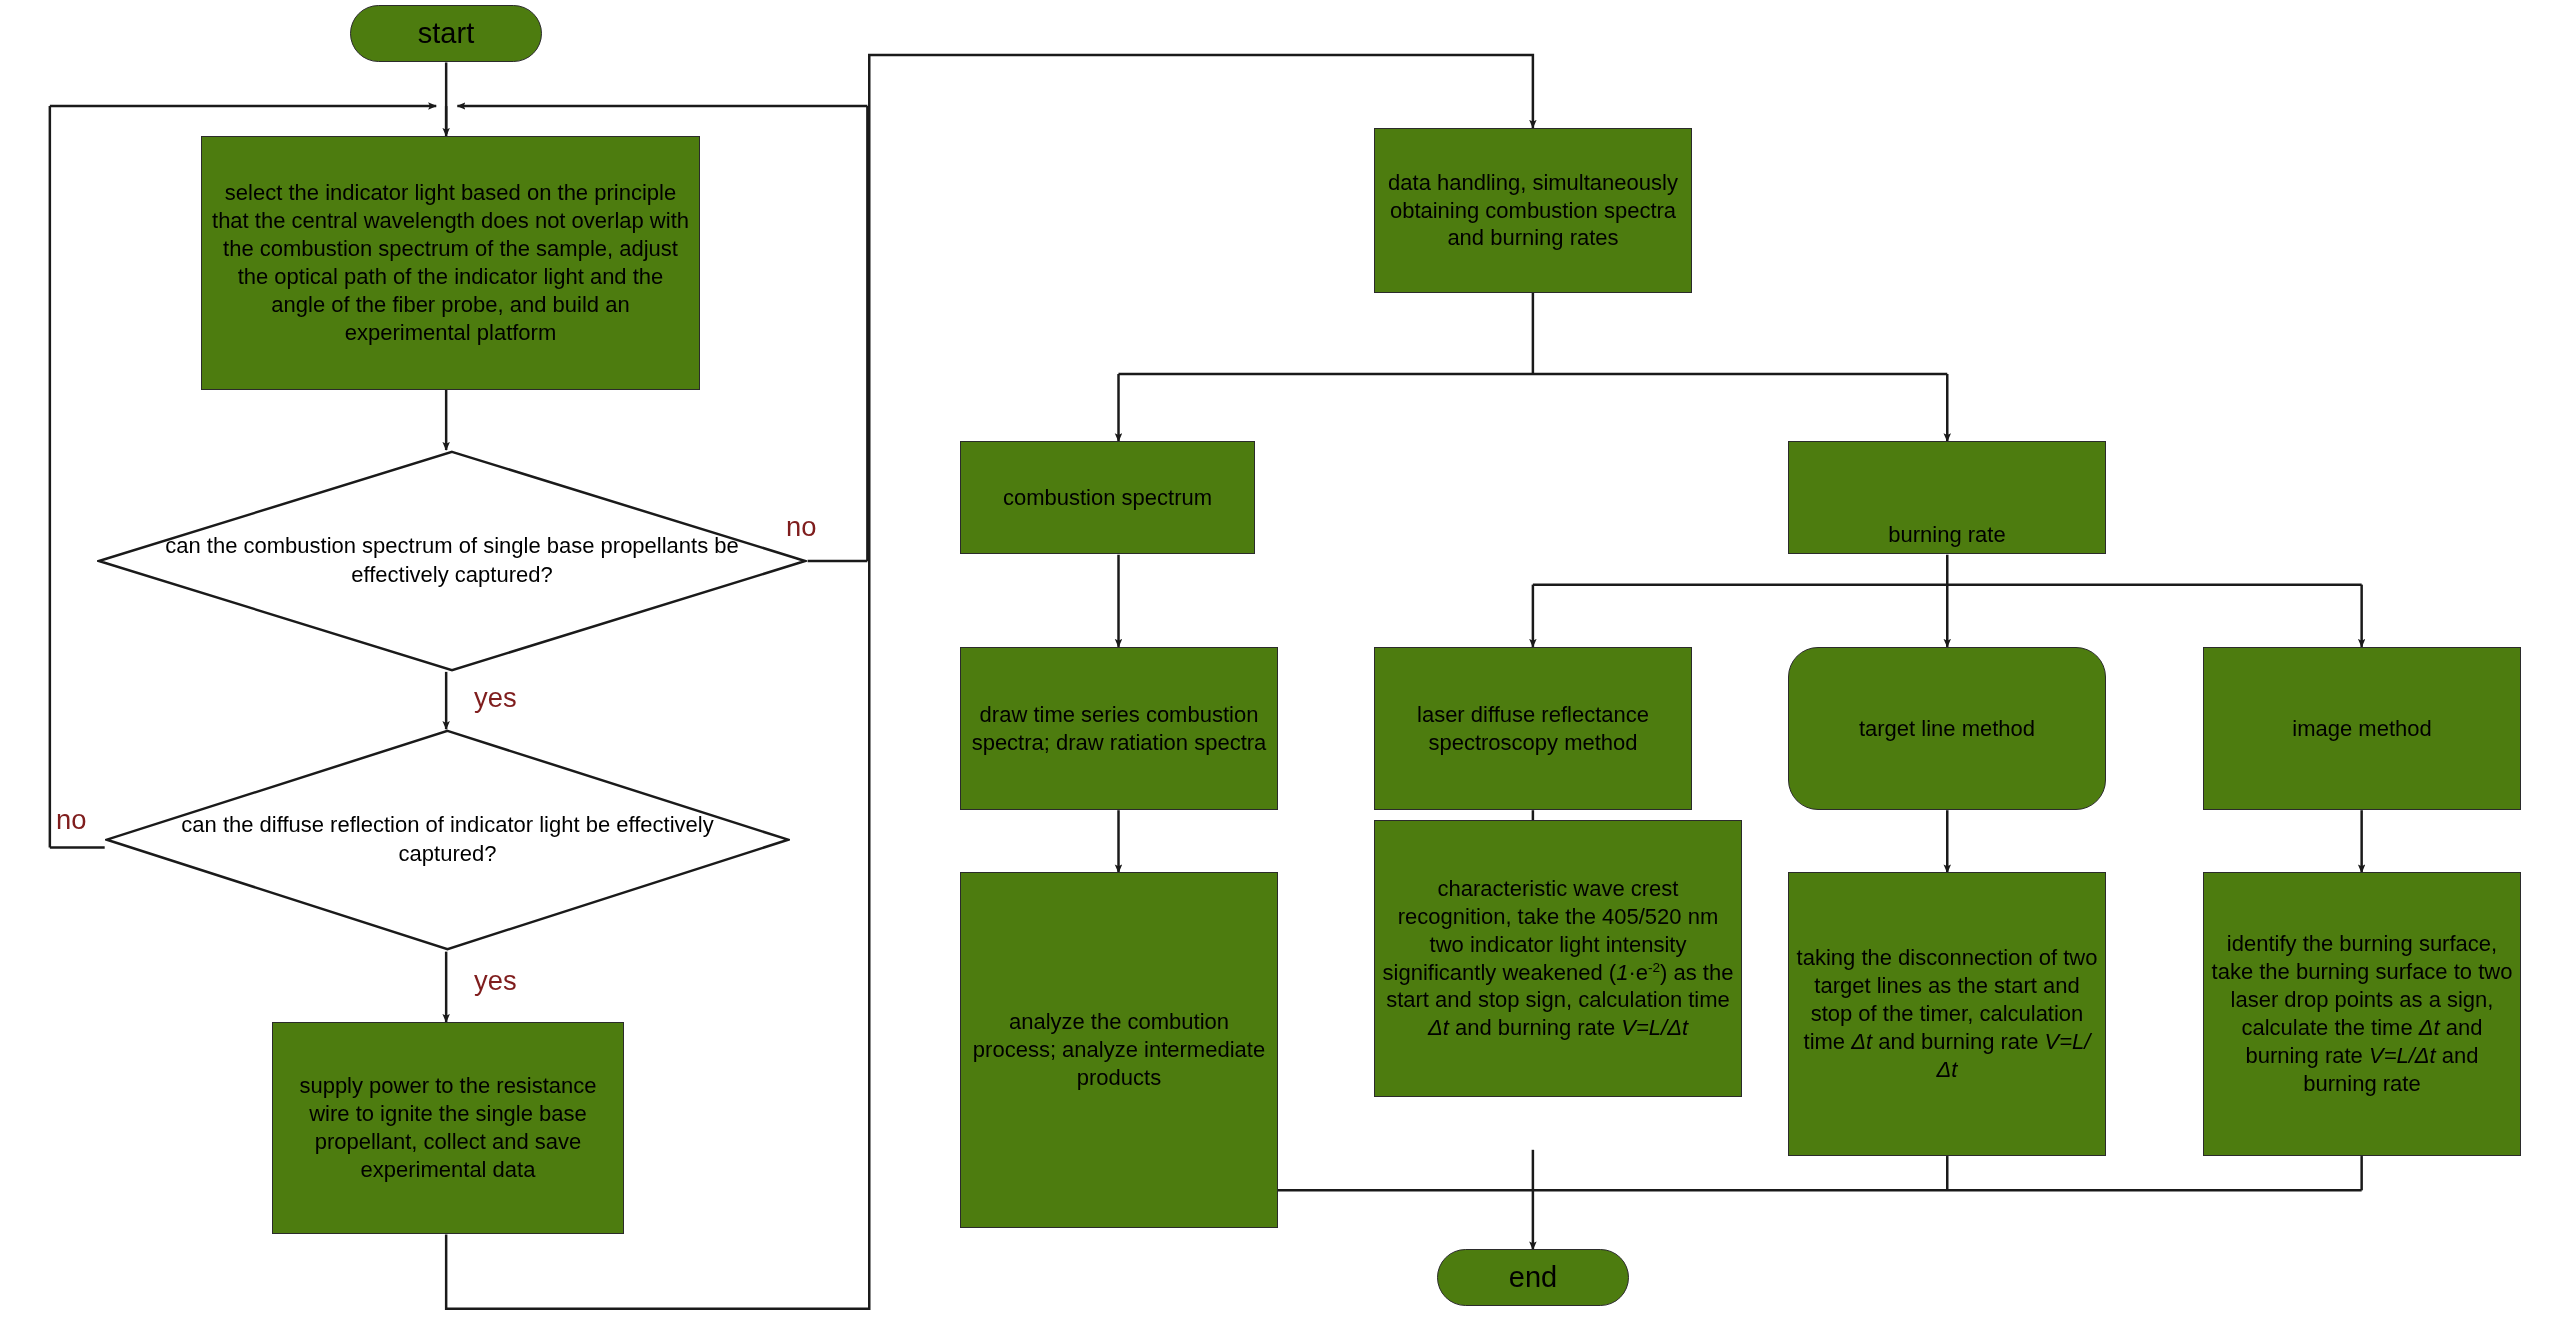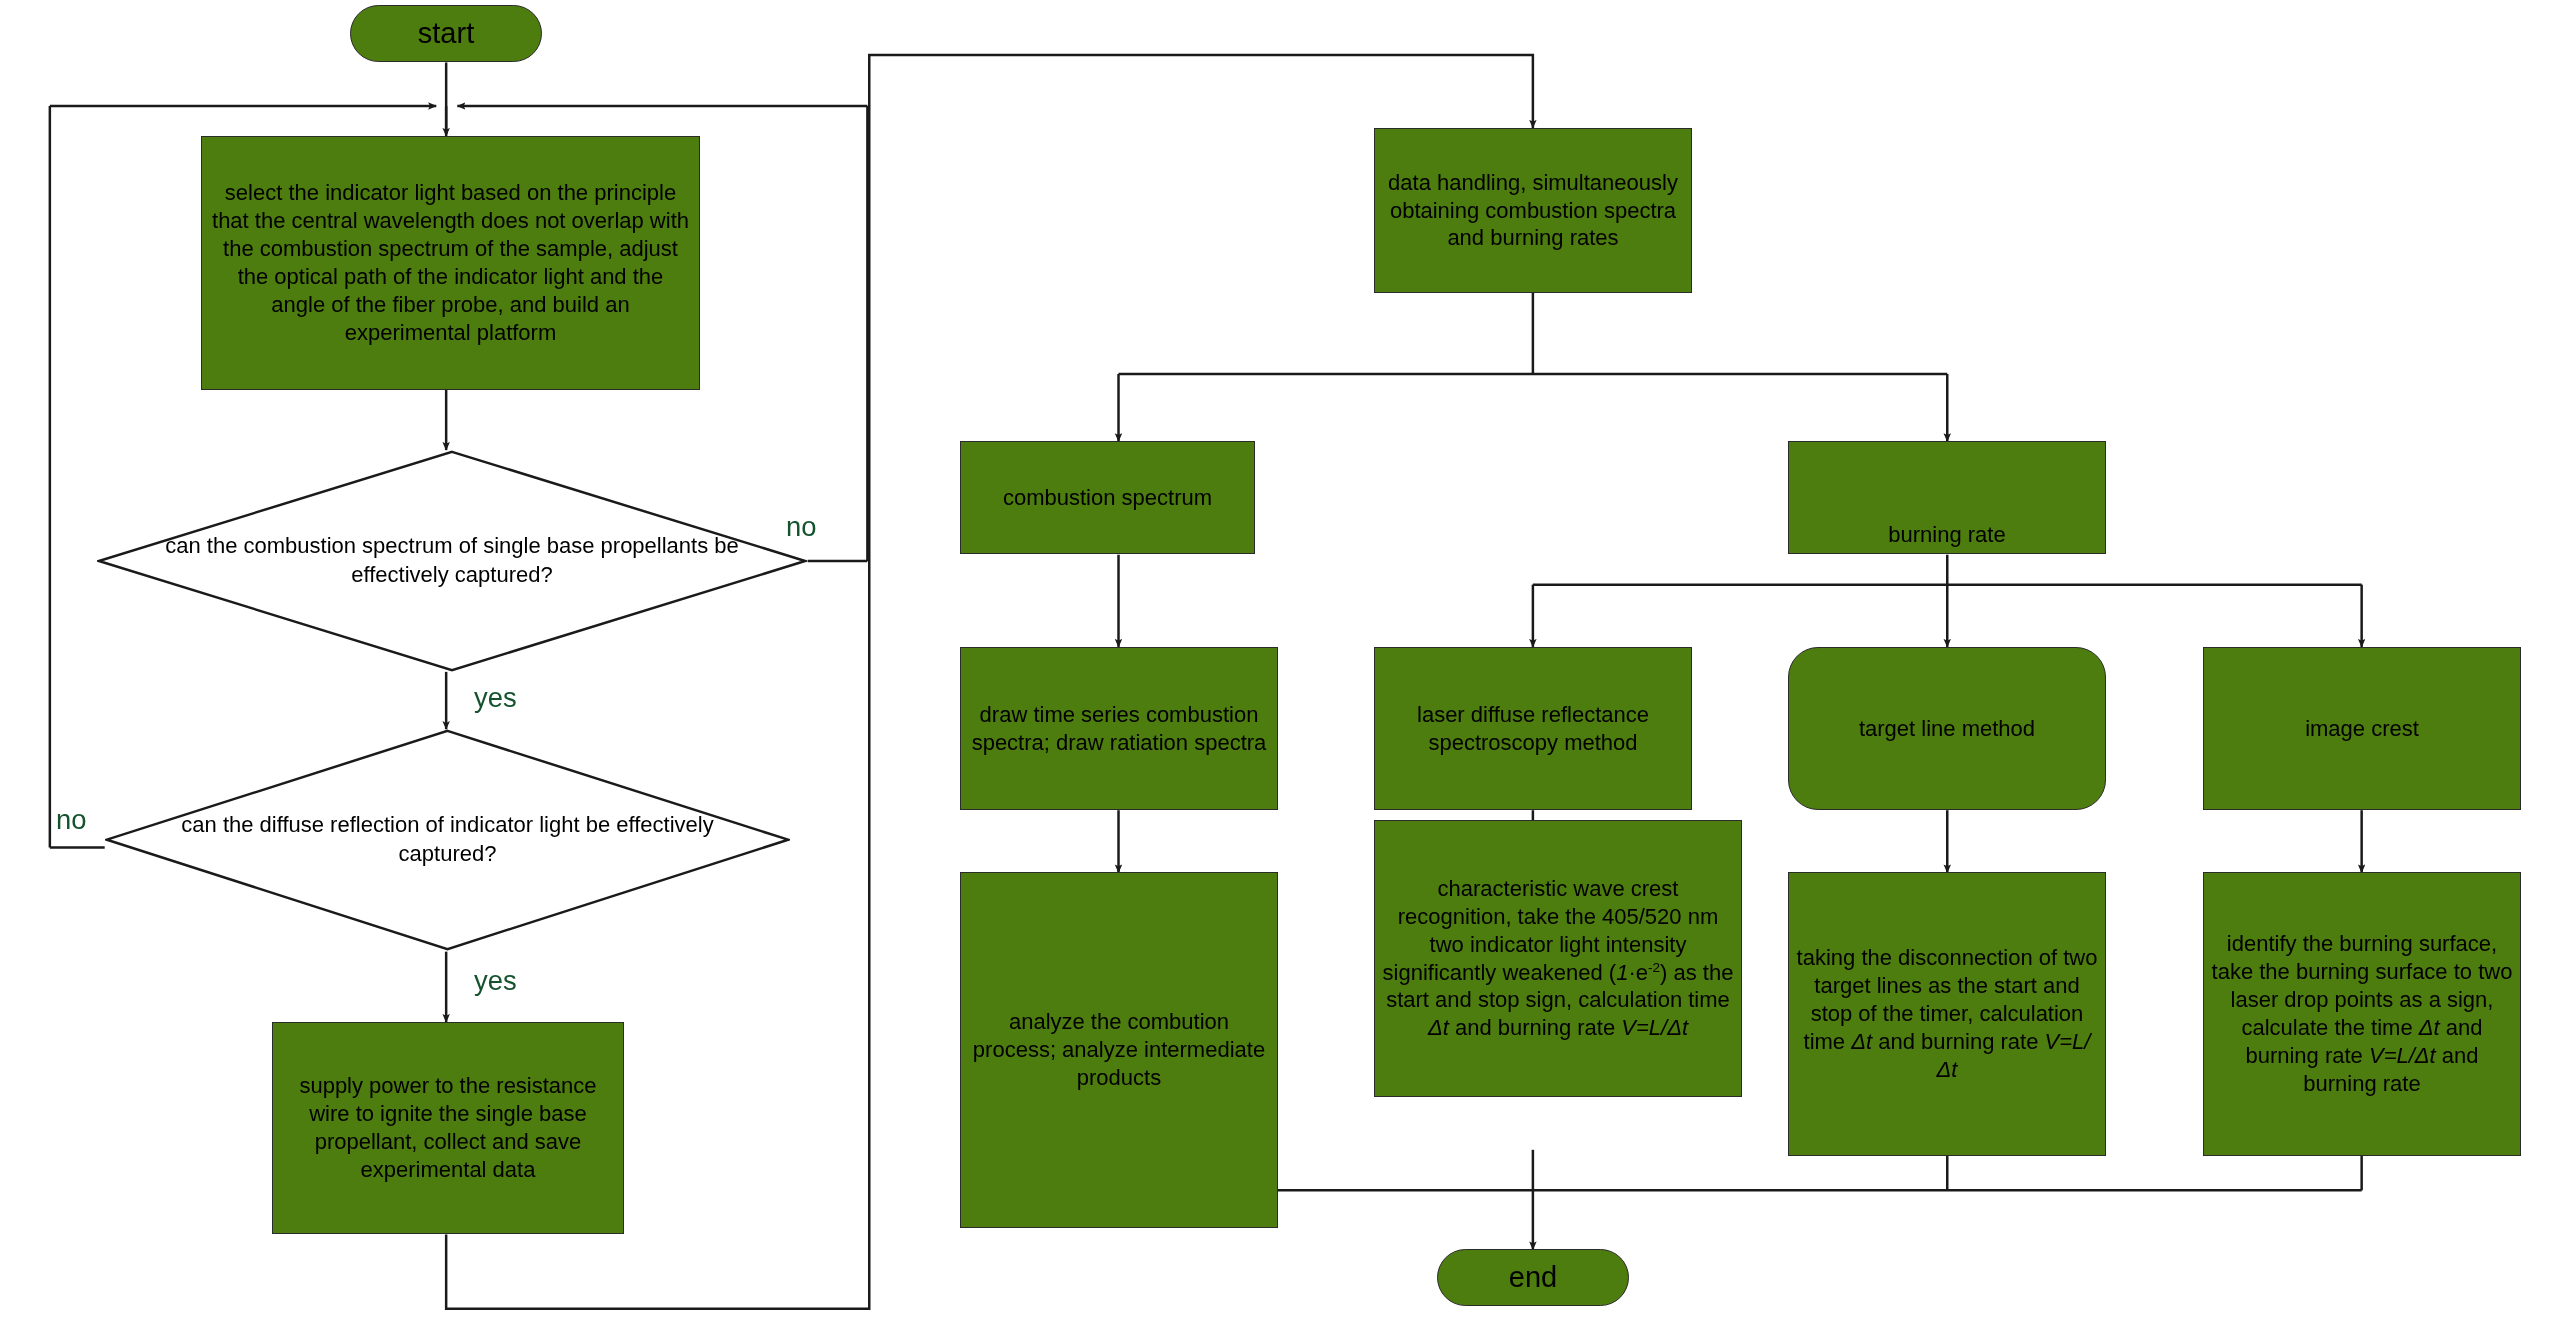--- a/index.html
+++ b/index.html
@@ -8,21 +8,21 @@
   #wires{position:absolute;left:0;top:0;width:2576px;height:1340px;pointer-events:none;}
   .node{position:absolute;box-sizing:border-box;border:1.9px solid #2b2b2b;background:#4d7c0f;
         display:flex;align-items:center;justify-content:center;text-align:center;color:#000;
         font-size:22px;line-height:1.27;padding:3.7px 7.5px;}
   .term{border-radius:374px;font-size:29px;}
   .diamond{position:absolute;box-sizing:border-box;background:transparent;border:none;
            display:flex;align-items:center;justify-content:center;text-align:center;
            color:#000000;font-size:22px;line-height:1.3;}
   .diamond .dshape{position:absolute;left:0;top:0;width:100%;height:100%;}
   .diamond .dtext{position:relative;z-index:2;padding:0 9%;}
-  .edgelabel{position:absolute;font-size:27.4px;color:#14532d;white-space:nowrap;}
+  .edgelabel{position:absolute;font-size:27.4px;color:#7f1d1d;white-space:nowrap;}
   .ital{font-style:italic;}
   sup{font-size:0.62em;vertical-align:super;line-height:0;}
 </style>
 </head>
 <body>
 
 <div id="stage">
 
   <svg id="wires" viewBox="0 0 4134 2150" xmlns="http://www.w3.org/2000/svg">
     <defs>
@@ -127,21 +127,21 @@
   <div class="node" style="left:960px;top:647px;width:318px;height:163px;">
     <span>draw time series combustion spectra; draw ratiation spectra</span>
   </div>
   <div class="node" style="left:1374px;top:647px;width:318px;height:163px;">
     <span>laser diffuse reflectance spectroscopy method</span>
   </div>
   <div class="node" style="left:1788px;top:647px;width:318px;height:163px;border-radius:30px;">
     <span>target line method</span>
   </div>
   <div class="node" style="left:2203px;top:647px;width:318px;height:163px;">
-    <span>image crest</span>
+    <span>image method</span>
   </div>
 
   <div class="node" style="left:960px;top:872px;width:318px;height:356px;">
     <span>analyze the combution process; analyze intermediate products</span>
   </div>
 
   <div class="node" style="left:1374px;top:820px;width:368px;height:277px;">
     <span>
       <span>characteristic wave crest recognition, take the 405/520 nm two indicator light intensity significantly weakened (</span><span class="ital">1</span><span>·e</span><sup>-2</sup><span>) as the start and stop sign, calculation time </span><span class="ital">Δt</span><span> and burning rate </span><span class="ital">V=L/Δt</span>
     </span>

